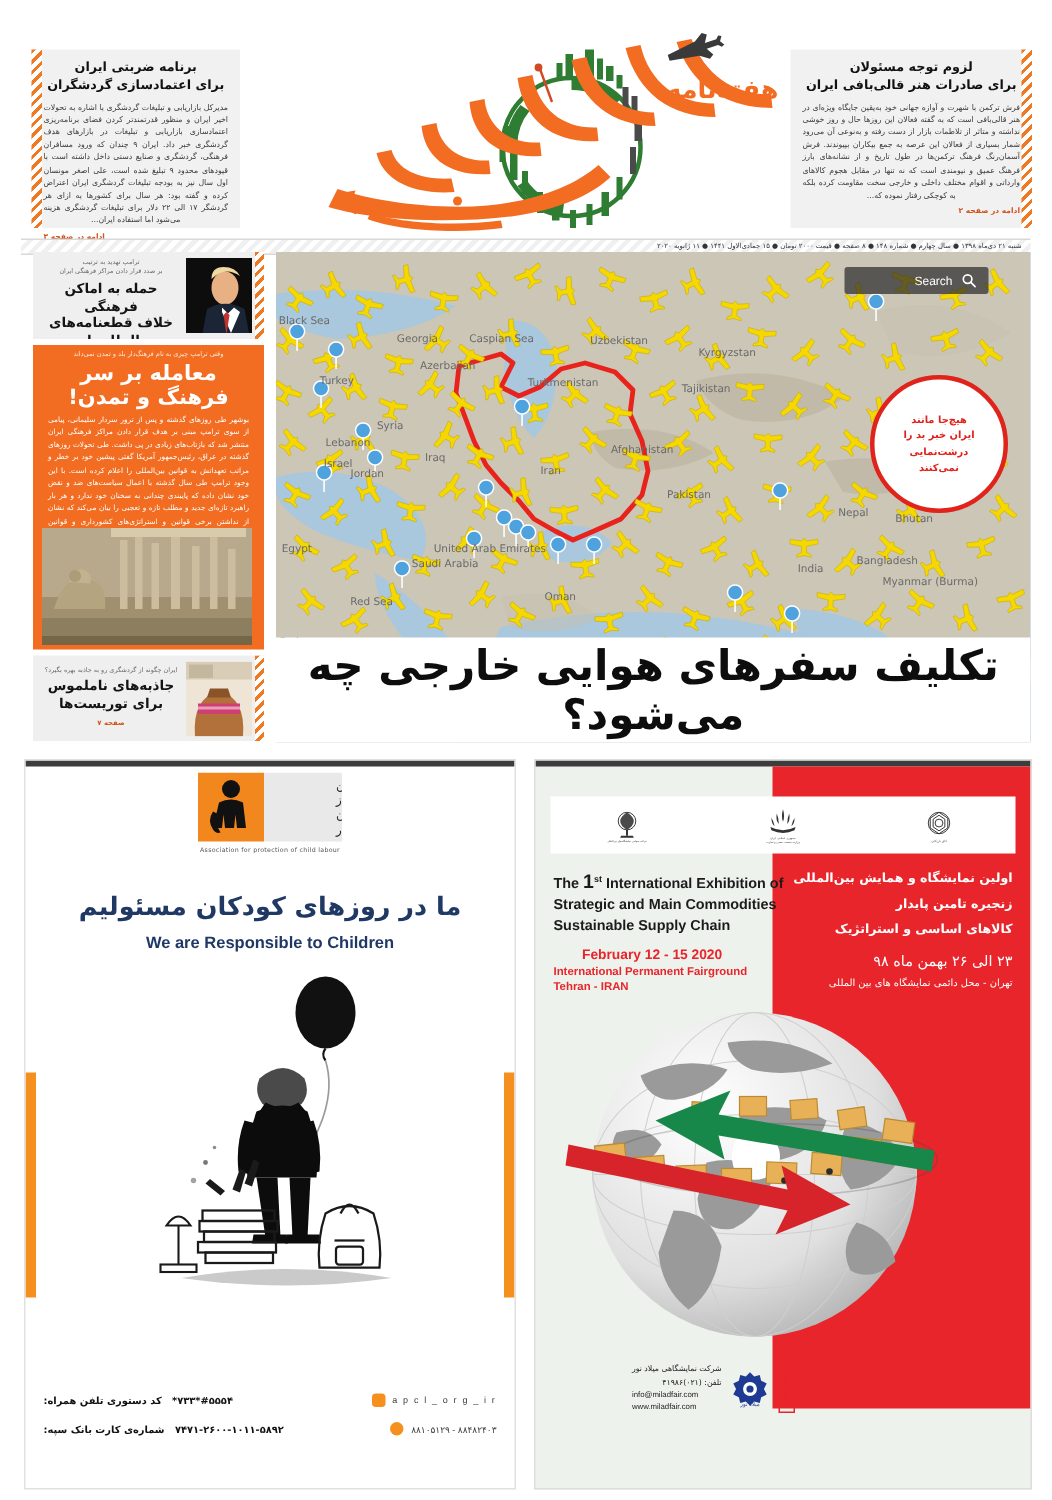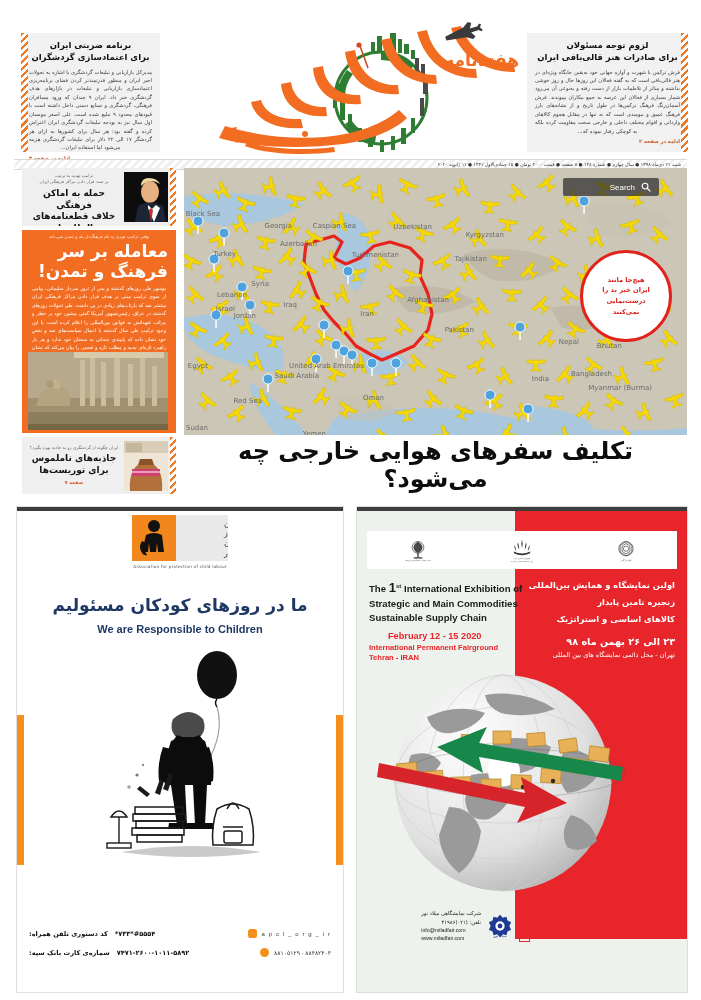--- a/index.html
+++ b/index.html
@@ -58,21 +58,21 @@
   }
   .sc-1{height:58px;}
   .sc-1 .thumb{position:absolute;right:8px;top:4px;width:44px;height:50px;background:#151515;overflow:hidden;}
   .sc-1 .txt{position:absolute;right:56px;left:6px;top:5px;text-align:center;}
   .sc-eyebrow{font-size:4.3px;color:#6a6a6a;line-height:1.5;margin-bottom:2px;}
   .sc-head{font-size:9px;font-weight:bold;color:#131313;line-height:1.3;}
   .sc-page{font-size:4.6px;color:#d2521c;font-weight:bold;margin-top:3px;}
 
   .sc-2{height:203px;background:#f26c21;}
   .sc-2 .eyebrow{font-size:4.4px;color:#ffe7d6;text-align:center;padding:4px 8px 0 8px;}
-  .sc-2 .bighead{font-size:17px;font-weight:bold;color:#fff;margin:2px 8px 3px 8px;letter-spacing:-0.3px;}
+  .sc-2 .bighead{font-size:14px;font-weight:bold;color:#fff;text-align:center;margin:2px 8px 3px 8px;letter-spacing:-0.3px;}
   .sc-2 .body{font-size:4.9px;color:#fff;line-height:1.72;text-align:justify;text-align-last:center;padding:0 10px;}
   .sc-2 .cont{font-size:4.6px;color:#fff;font-weight:bold;text-align:left;padding:2px 10px 0 10px;}
   .sc-2 .photo{position:absolute;left:6px;right:8px;bottom:3px;height:78px;overflow:hidden;}
 
   .sc-3{height:57px;}
   .sc-3 .thumb{position:absolute;right:8px;top:4px;width:44px;height:50px;overflow:hidden;}
   .sc-3 .txt{position:absolute;right:56px;left:6px;top:8px;text-align:center;}
 
   
   .mapbox{position:absolute;left:184px;top:168px;width:503px;height:327px;overflow:hidden;background:#b8cfe0;}
@@ -87,21 +87,21 @@
     background:#fff;border:3px solid #e0231b;display:flex;align-items:center;justify-content:center;
   }
   .red-circle span{font-size:6.6px;line-height:1.6;color:#e0231b;font-weight:bold;text-align:center;padding:0 6px;}
 
   .kicker{
     position:absolute;right:0;bottom:40px;background:#fff;padding:2px 6px 3px 6px;
     font-size:9.5px;font-weight:bold;color:#111;
   }
   .headline{
     position:absolute;left:0;right:0;bottom:-2px;background:#fff;padding:2px 10px 4px 10px;
-    font-size:24px;font-weight:bold;color:#0d0d0d;text-align:center;letter-spacing:-0.8px;
+    font-size:28px;font-weight:bold;color:#0d0d0d;text-align:center;letter-spacing:-0.8px;
     box-sizing:border-box;
   }
   .pagenum{position:absolute;left:8px;bottom:6px;font-size:5px;color:#3a3a3a;font-weight:bold;}
 
   
   .ad-left{position:absolute;left:16px;top:506px;width:328px;height:487px;background:#fff;border:1px solid #e0e0e0;box-sizing:border-box;overflow:hidden;}
   .ad-left .bar{position:absolute;top:0;width:100%;height:4px;background:#3d3d3d;}
   .ad-left .orange-l{position:absolute;left:0;top:208px;width:7px;height:150px;background:#f5901e;}
   .ad-left .orange-r{position:absolute;right:0;top:208px;width:7px;height:150px;background:#f5901e;}
   .apcl-logo{position:absolute;left:50%;transform:translateX(-50%);top:8px;width:96px;height:48px;}
@@ -123,21 +123,21 @@
   .ad-right .redpanel{position:absolute;right:0;top:4px;width:172px;height:428px;background:#e8252b;}
   .ad-right .logostrip{position:absolute;left:10px;right:10px;top:24px;height:38px;background:#fff;display:flex;align-items:center;justify-content:space-around;}
   .ad-right .en-block{position:absolute;left:12px;top:72px;width:160px;direction:ltr;font-family:"Liberation Sans",sans-serif;}
   .en-h{font-size:9.6px;font-weight:bold;color:#1b1b1b;line-height:1.42;}
   .en-h sup{font-size:6px;}
   .en-h .big1{font-size:13px;}
   .en-date{font-size:9.2px;font-weight:bold;color:#e8252b;margin-top:6px;padding-left:19px;}
   .en-venue{font-size:7.6px;font-weight:bold;color:#e8252b;line-height:1.4;margin-top:2px;}
   .ad-right .fa-block{position:absolute;right:12px;top:70px;width:156px;}
   .fa-h{font-size:8.4px;font-weight:bold;color:#fff;line-height:2.05;letter-spacing:-.2px;}
-  .fa-date{font-size:9.6px;font-weight:bold;color:#fff;margin-top:7px;}
+  .fa-date{font-size:9.6px;font-weight:normal;color:#fff;margin-top:7px;}
   .fa-venue{font-size:6.6px;color:#fff;margin-top:4px;}
   .globe-wrap{position:absolute;left:18px;top:148px;width:296px;height:250px;}
   .ad-right .footer{position:absolute;left:8px;top:398px;width:165px;height:42px;display:flex;align-items:center;gap:5px;direction:rtl;}
   .mf-txt{font-size:5.2px;line-height:1.62;color:#1b1b1b;text-align:right;direction:rtl;}
   .mf-txt .en{direction:ltr;text-align:left;font-family:"Liberation Sans",sans-serif;}
   .mf-badge{width:28px;height:26px;flex:none;}
   .mf-side{width:9px;height:30px;border:1px solid #e8252b;writing-mode:vertical-rl;text-orientation:mixed;font-size:3.6px;color:#e8252b;display:flex;align-items:center;justify-content:center;flex:none;}
 </style>
 </head>
 <body>

